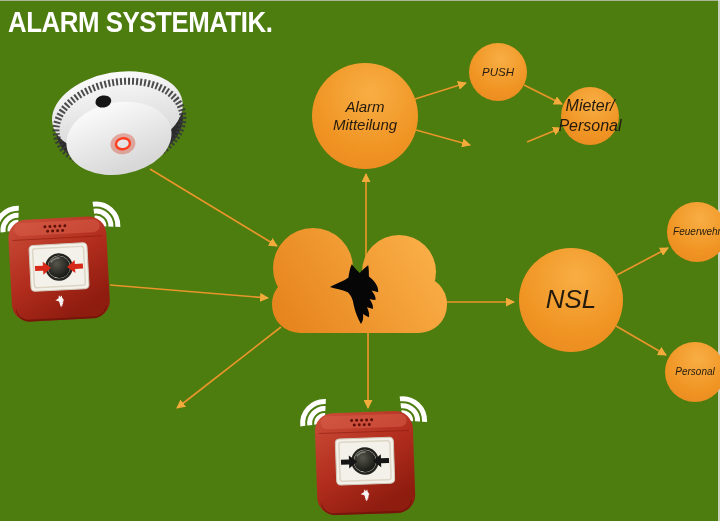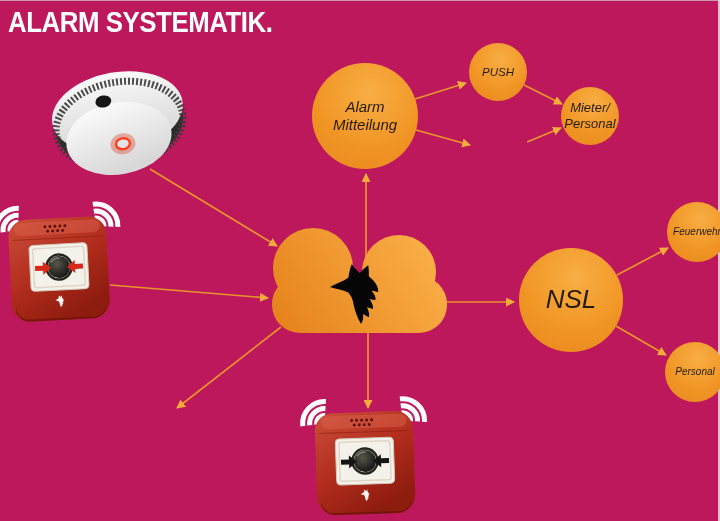--- a/index.html
+++ b/index.html
@@ -1,37 +1,37 @@
 <!DOCTYPE html>
 <html><head>
 <meta charset="utf-8">
 <style>
   html,body{margin:0;padding:0;background:#000;}
   .stage{
-    position:relative;width:720px;height:521px;background:#be185d;
+    position:relative;width:720px;height:521px;background:#4d7c0f;
     overflow:hidden;font-family:"Liberation Sans",sans-serif;
   }
   .edge-top{position:absolute;top:0;left:0;width:720px;height:1px;background:#cfcfcf;opacity:.7;}
   .edge-right{position:absolute;top:0;right:0;width:2px;height:521px;background:#e2e2e2;opacity:.85;}
   .title{
     position:absolute;left:8px;top:5px;color:#fff;font-size:30px;font-weight:800;
     letter-spacing:-.5px;transform:scaleX(.86);transform-origin:left center;white-space:nowrap;
   }
   svg.diagram{position:absolute;left:0;top:0;}
   .node{
     position:absolute;border-radius:50%;display:flex;flex-direction:column;
     align-items:center;justify-content:center;text-align:center;color:#241a0e;
     background:radial-gradient(circle at 55% 28%, #F8AE44 0%, #F09524 58%, #E8861E 100%);
     z-index:3;line-height:1.22;
   }
   .node span{display:block;font-style:italic;}
   .n-alarm{left:312px;top:63px;width:106px;height:106px;font-size:15px;}
   .n-push{left:469px;top:43px;width:58px;height:58px;font-size:11.5px;}
   .n-email{left:471px;top:124px;width:58px;height:58px;font-size:11.5px;}
-  .n-mieter{left:561px;top:87px;width:58px;height:58px;font-size:13px;}
+  .n-mieter{left:561px;top:87px;width:58px;height:58px;font-size:16px;}
   .n-nsl{left:519px;top:248px;width:104px;height:104px;font-size:26px;}
   .n-feuerwehr{left:667px;top:202px;width:60px;height:60px;font-size:10px;}
   .n-personal{left:665px;top:342px;width:60px;height:60px;font-size:10px;}
   .n-api{left:77px;top:402px;width:106px;height:106px;font-size:15px;}
 </style>
 </head>
 <body>
 
 <div class="stage">
 

